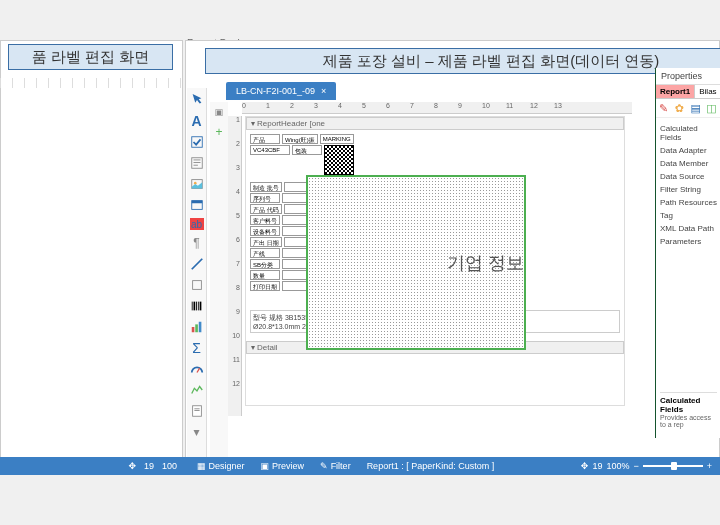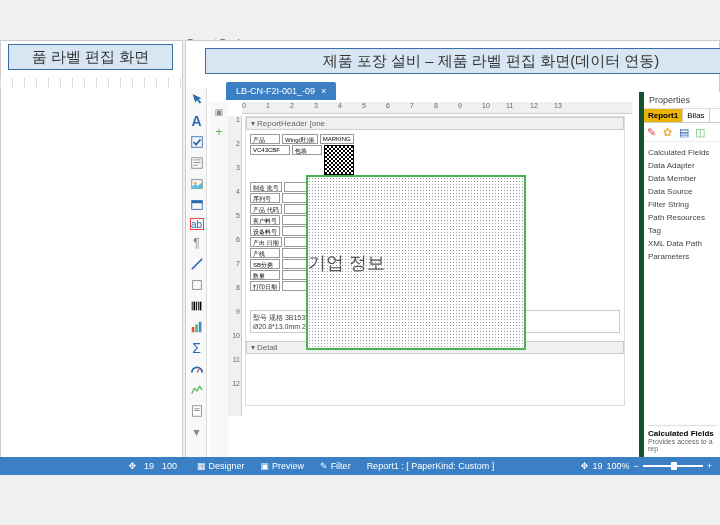--- a/index.html
+++ b/index.html
@@ -27,27 +27,27 @@
   .vruler-tick { font-size: 7px; color: #666; text-align: right; padding-right: 1px; height: 24px; }
   .hruler { position: absolute; left: 242px; top: 102px; right: 88px; height: 12px; background: #f0f0f0; border-bottom: 1px solid #ccc; display: flex; }
   .hruler-tick { font-size: 7px; color: #666; width: 24px; }
   
   .canvas { position: absolute; left: 245px; top: 116px; width: 380px; height: 290px; background: #fff; border: 1px solid #ddd; }
   .band-header { background: #f0f0f0; border: 1px solid #ccc; padding: 1px 4px; font-size: 8px; color: #666; display: flex; align-items: center; gap: 2px; }
   .report-content { position: relative; padding: 4px; }
   .lbl-row { display: flex; gap: 2px; margin-bottom: 1px; }
   .field-box { border: 1px solid #999; font-size: 6px; padding: 1px 2px; background: #fff; min-width: 30px; height: 10px; overflow: hidden; }
   .qr { width: 30px; height: 30px; background: repeating-conic-gradient(#000 0 25%, #fff 0 50%) 0 0 / 4px 4px; border: 1px solid #000; }
-  .overlay-box { position: absolute; left: 60px; top: 45px; width: 220px; height: 175px; border: 2px solid #4caf50; background-image: radial-gradient(#999 0.5px, #fff 0.5px); background-size: 3px 3px; display: flex; align-items: center; justify-content: flex-start; font-size: 18px; color: #555; }
-  
-  .prop-panel { position: absolute; right: -1px; top: 92px; width: 82px; height: 370px; background: #fff; border-left: 5px solid #14532d; }
+  .overlay-box { position: absolute; left: 60px; top: 45px; width: 220px; height: 175px; border: 2px solid #4caf50; background-image: radial-gradient(#999 0.5px, #fff 0.5px); background-size: 3px 3px; display: flex; align-items: center; justify-content: flex-end; font-size: 18px; color: #555; }
+  
+  .prop-panel { position: absolute; right: -1px; top: 68px; width: 66px; height: 370px; background: #fff; border-left: 1px solid #14532d; }
   .prop-title { font-size: 9px; padding: 3px 5px; border-bottom: 1px solid #ddd; color: #444; }
   .prop-tabs { display: flex; border-bottom: 1px solid #ccc; font-size: 8px; }
   .prop-tab { padding: 2px 4px; border-right: 1px solid #ccc; }
-  .prop-tab.active { background: #eab308; font-weight: bold; }
+  .prop-tab.active { background: #fca5a5; font-weight: bold; }
   .prop-icons { display: flex; gap: 4px; padding: 3px; border-bottom: 1px solid #eee; }
   .prop-icons span { width: 12px; height: 12px; }
   .prop-list { padding: 4px; }
   .prop-item { font-size: 8px; color: #444; padding: 2px 0; cursor: pointer; }
   .prop-help { position: absolute; bottom: 10px; left: 4px; right: 4px; border-top: 1px solid #ddd; padding-top: 3px; }
   .prop-help-title { font-size: 8px; font-weight: bold; }
   .prop-help-text { font-size: 7px; color: #666; }
   
   .statusbar { position: absolute; bottom: 50px; left: 0; height: 18px; background: #3b7fc4; color: #fff; font-size: 9px; display: flex; align-items: center; padding: 0 8px; gap: 8px; }
   .sb-left { width: 185px; justify-content: flex-end; }
@@ -106,21 +106,21 @@
         <circle cx="6" cy="7" r="1.5" fill="#f0ad4e"></circle>
         <path d="M2 11l4-3 3 2 5-4v7H2z" fill="#5bc0de"></path>
       </svg>
     </div>
   <div class="tool">
       <svg viewBox="0 0 16 16">
         <rect x="2" y="3" width="12" height="10" fill="none" stroke="#2b6cb0"></rect>
         <rect x="2" y="3" width="12" height="3" fill="#2b6cb0"></rect>
       </svg>
     </div>
-  <div class="tool" style="color:#2b6cb0;font-size:10px;border:1px solid #ef4444;width:14px;height:12px">ab</div>
+  <div class="tool" style="color:#2b6cb0;font-size:10px;border:6px solid #ef4444;width:14px;height:12px">ab</div>
   <div class="tool" style="color:#888">¶</div>
   <div class="tool">
       <svg viewBox="0 0 16 16">
         <line x1="2" y1="14" x2="14" y2="2" stroke="#2b6cb0" stroke-width="2"></line>
       </svg>
     </div>
   <div class="tool">
       <svg viewBox="0 0 16 16">
         <rect x="3" y="3" width="10" height="10" fill="none" stroke="#888"></rect>
       </svg>

